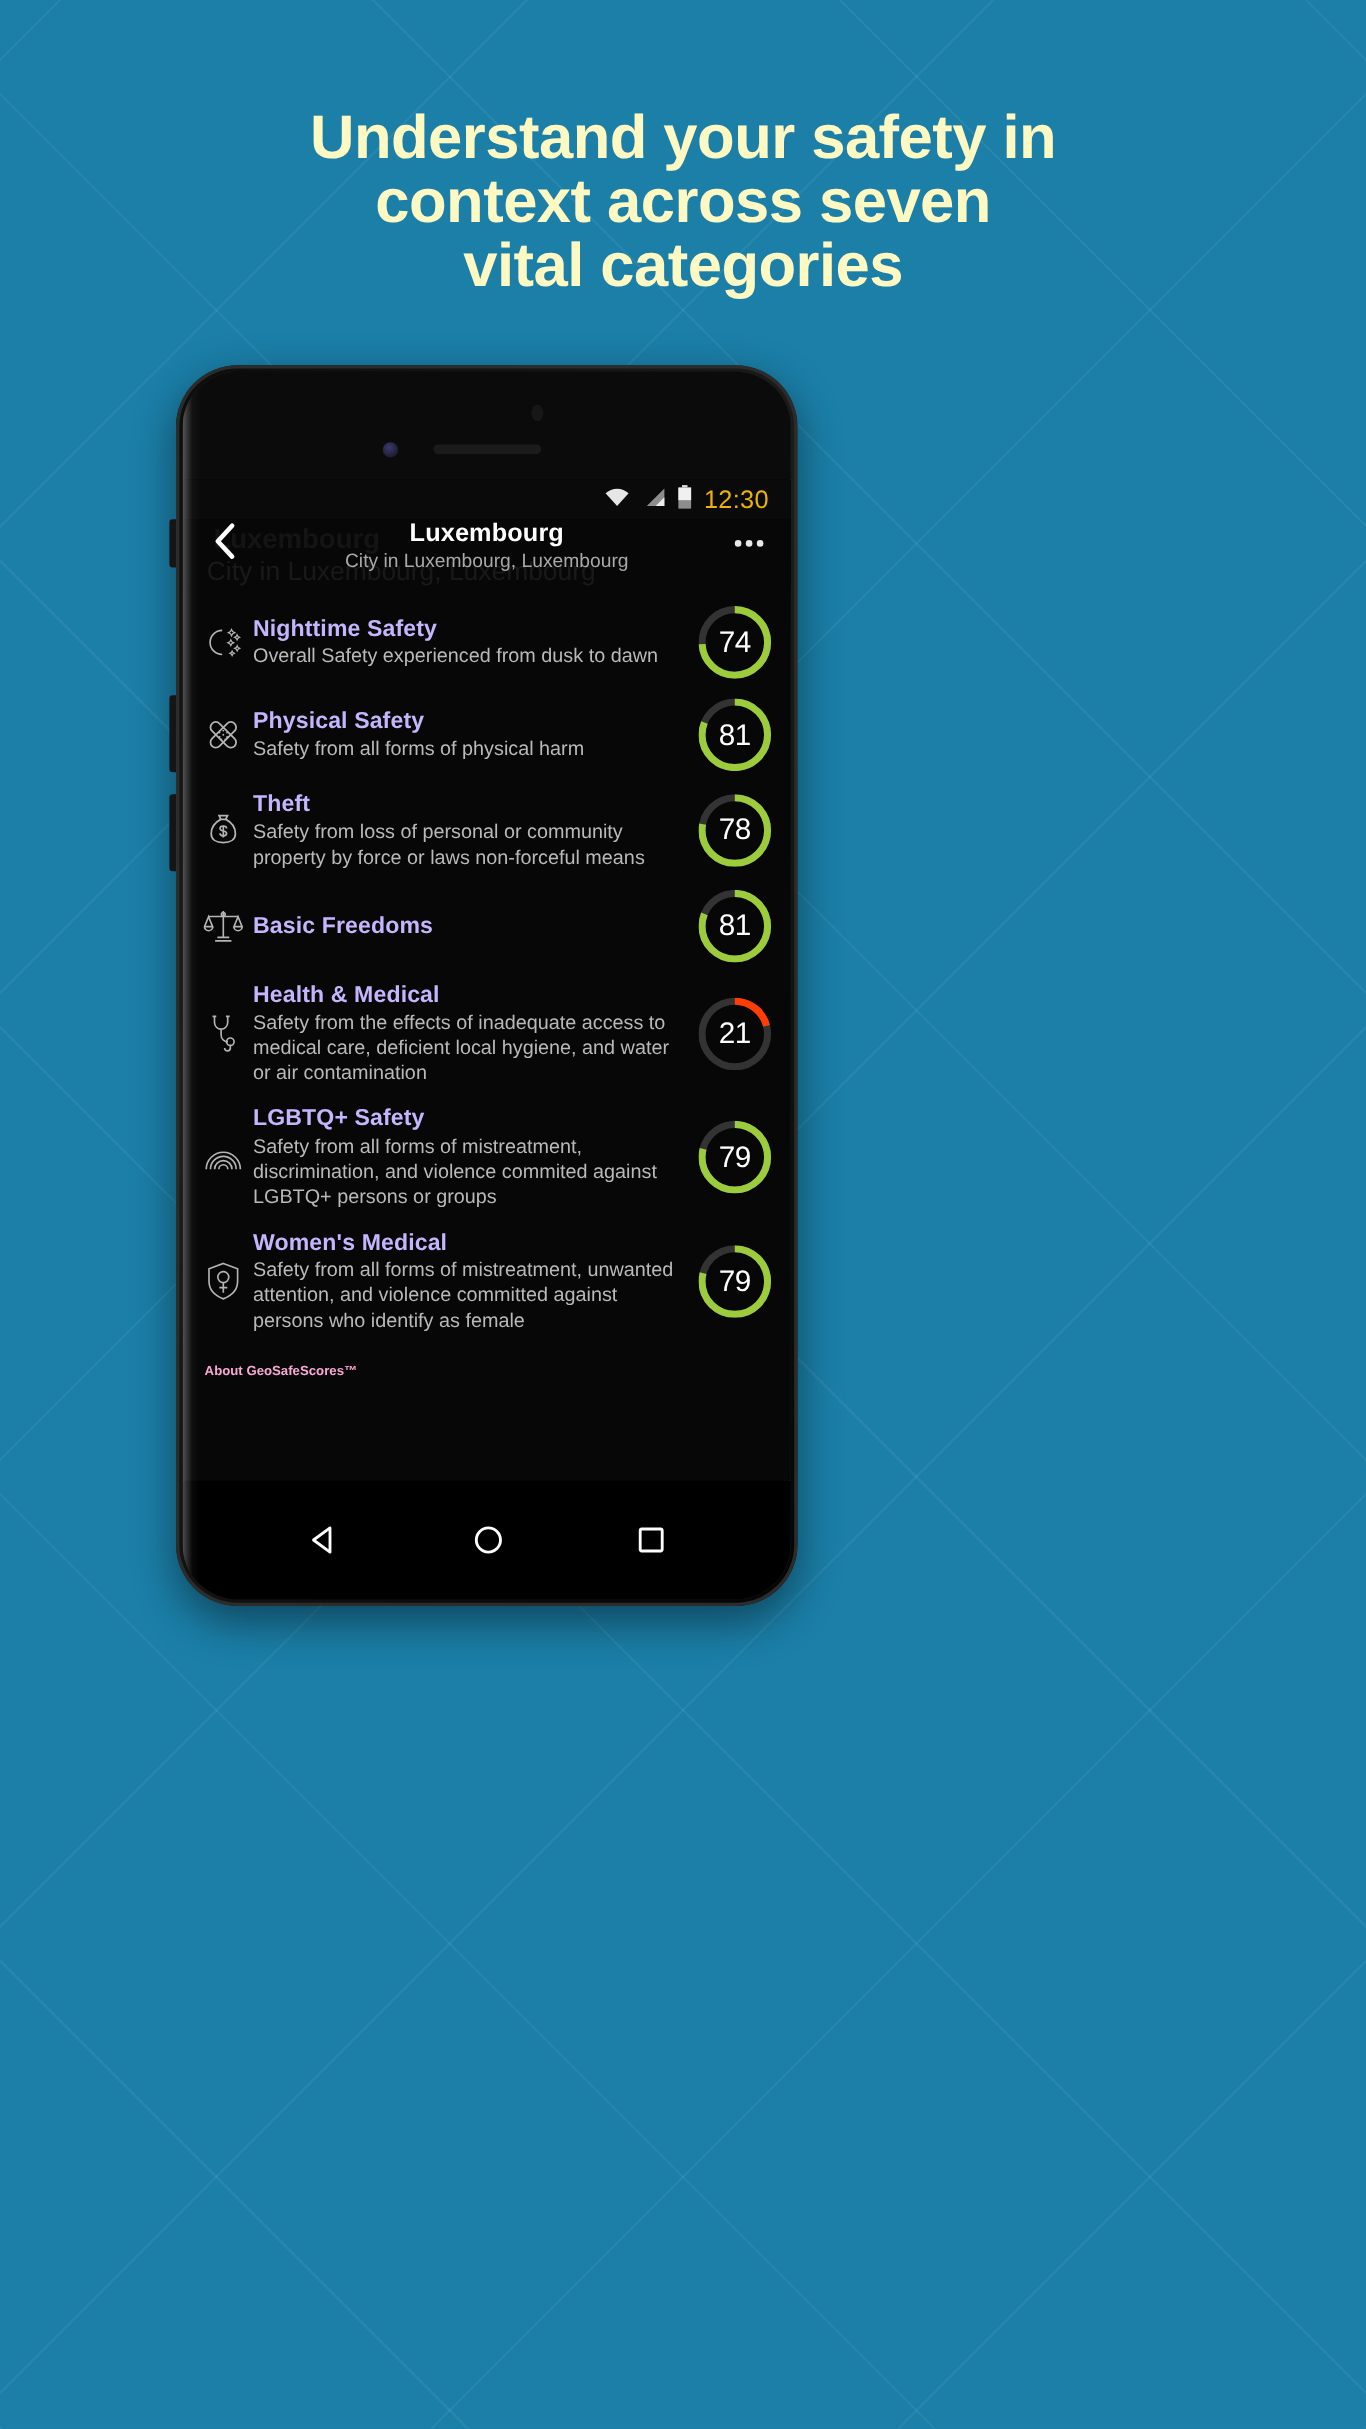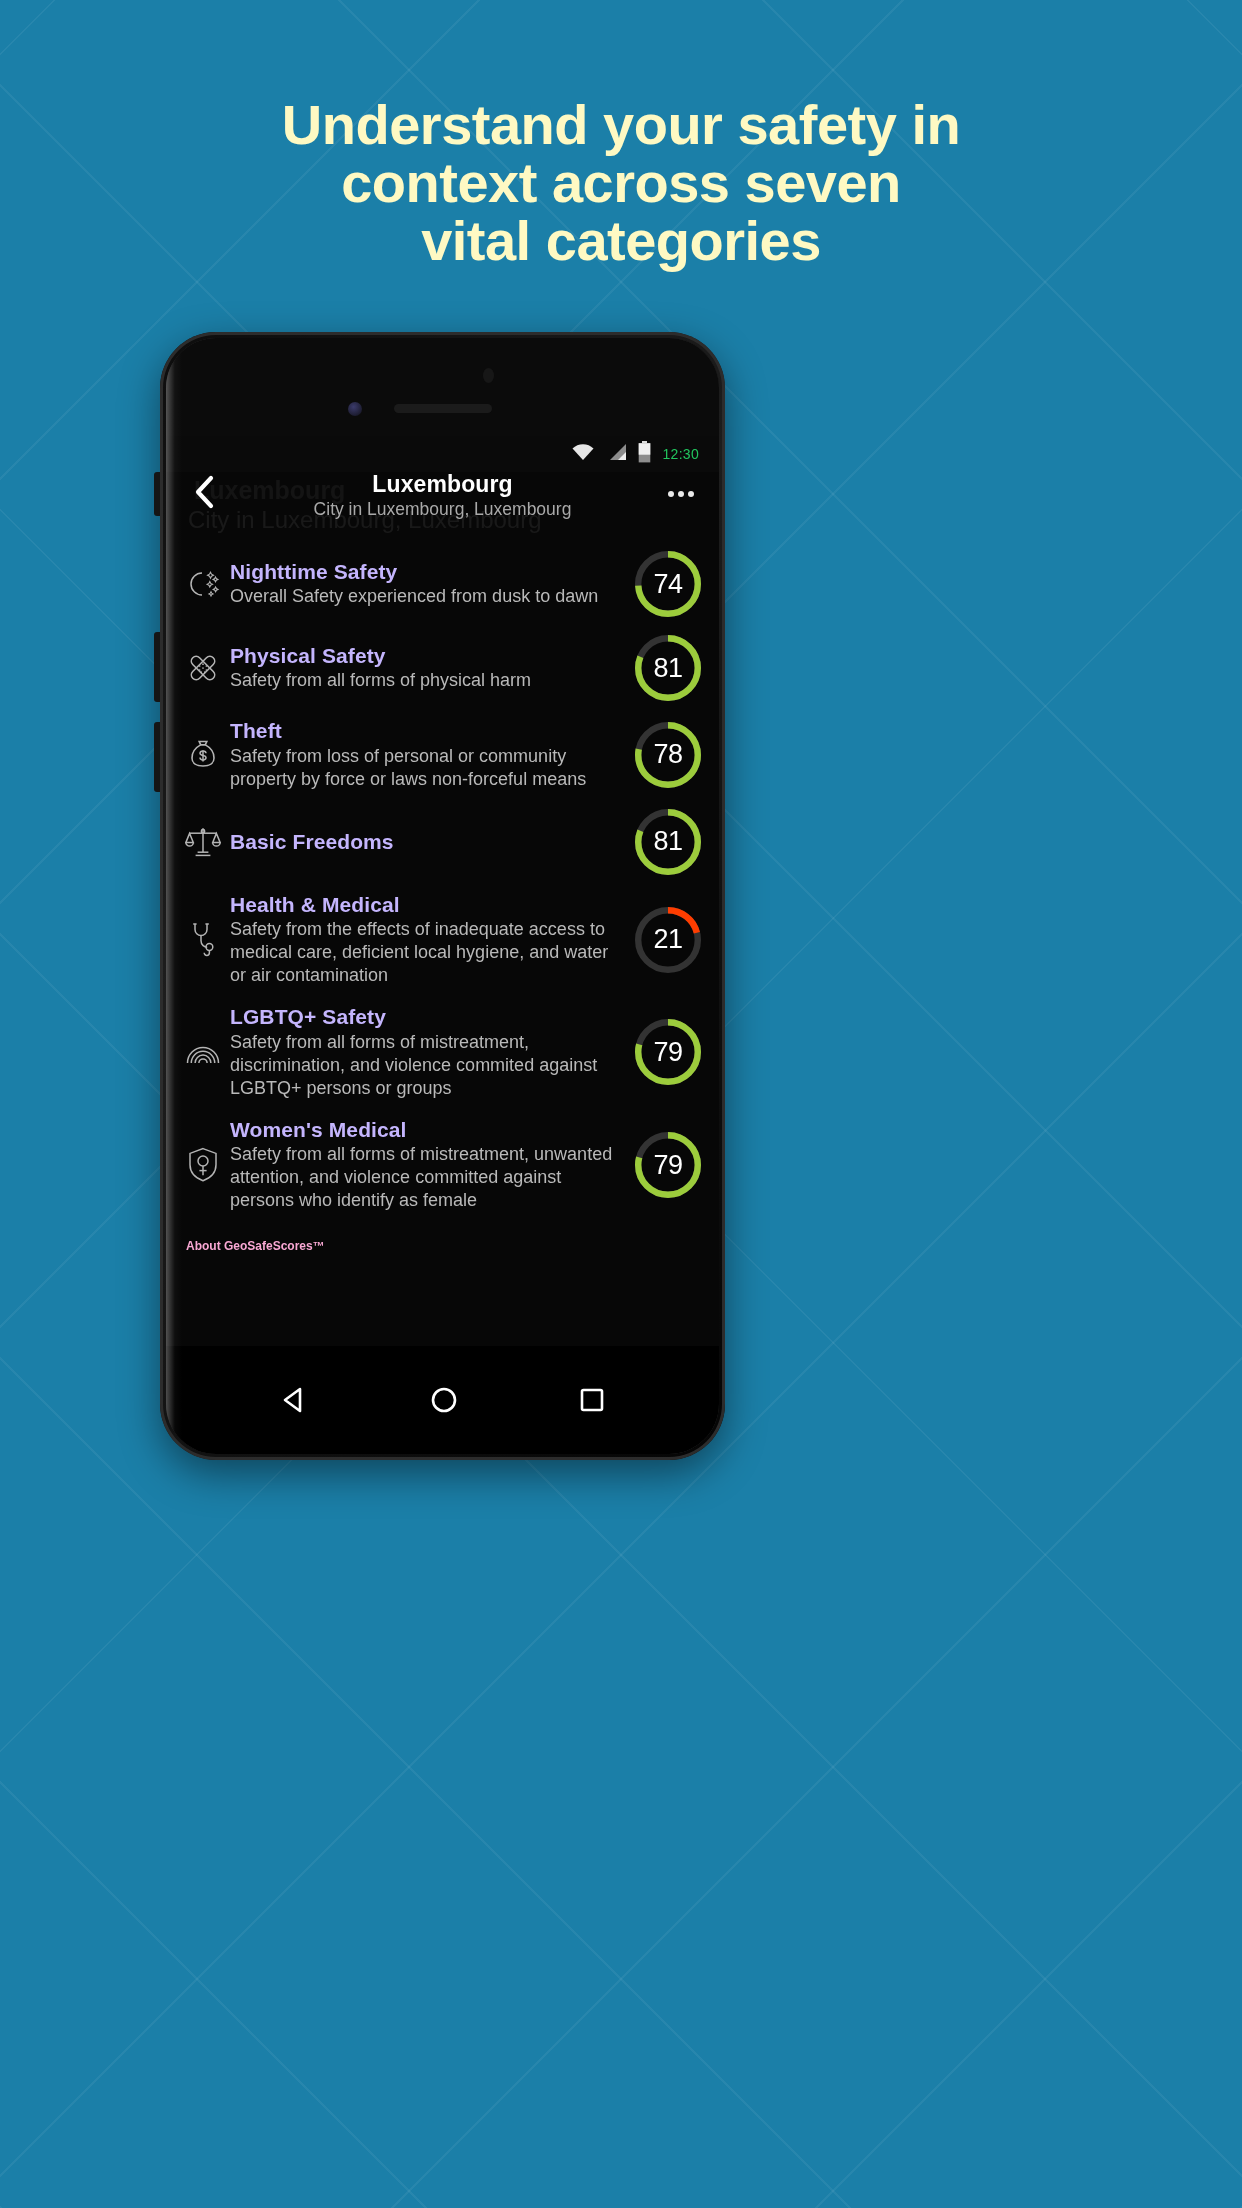--- a/index.html
+++ b/index.html
@@ -106,21 +106,21 @@
   
   #status-bar {
     height: 36px;
     display: flex; align-items: center; justify-content: flex-end;
     gap: 11px;
     padding: 0 20px 0 0;
     background: #0a0a0a;
     color: #f2f2f2;
   }
   #status-time {
-    font-size: 14px; letter-spacing: .3px; color: #22c55e;
+    font-size: 23px; letter-spacing: .3px; color: #eab308;
   }
   .statusicon { display: block; }
 
   
   #app-bar {
     position: relative;
     height: 64px;
     display: flex; align-items: flex-start;
     padding: 0 16px;
     background: #070707;

